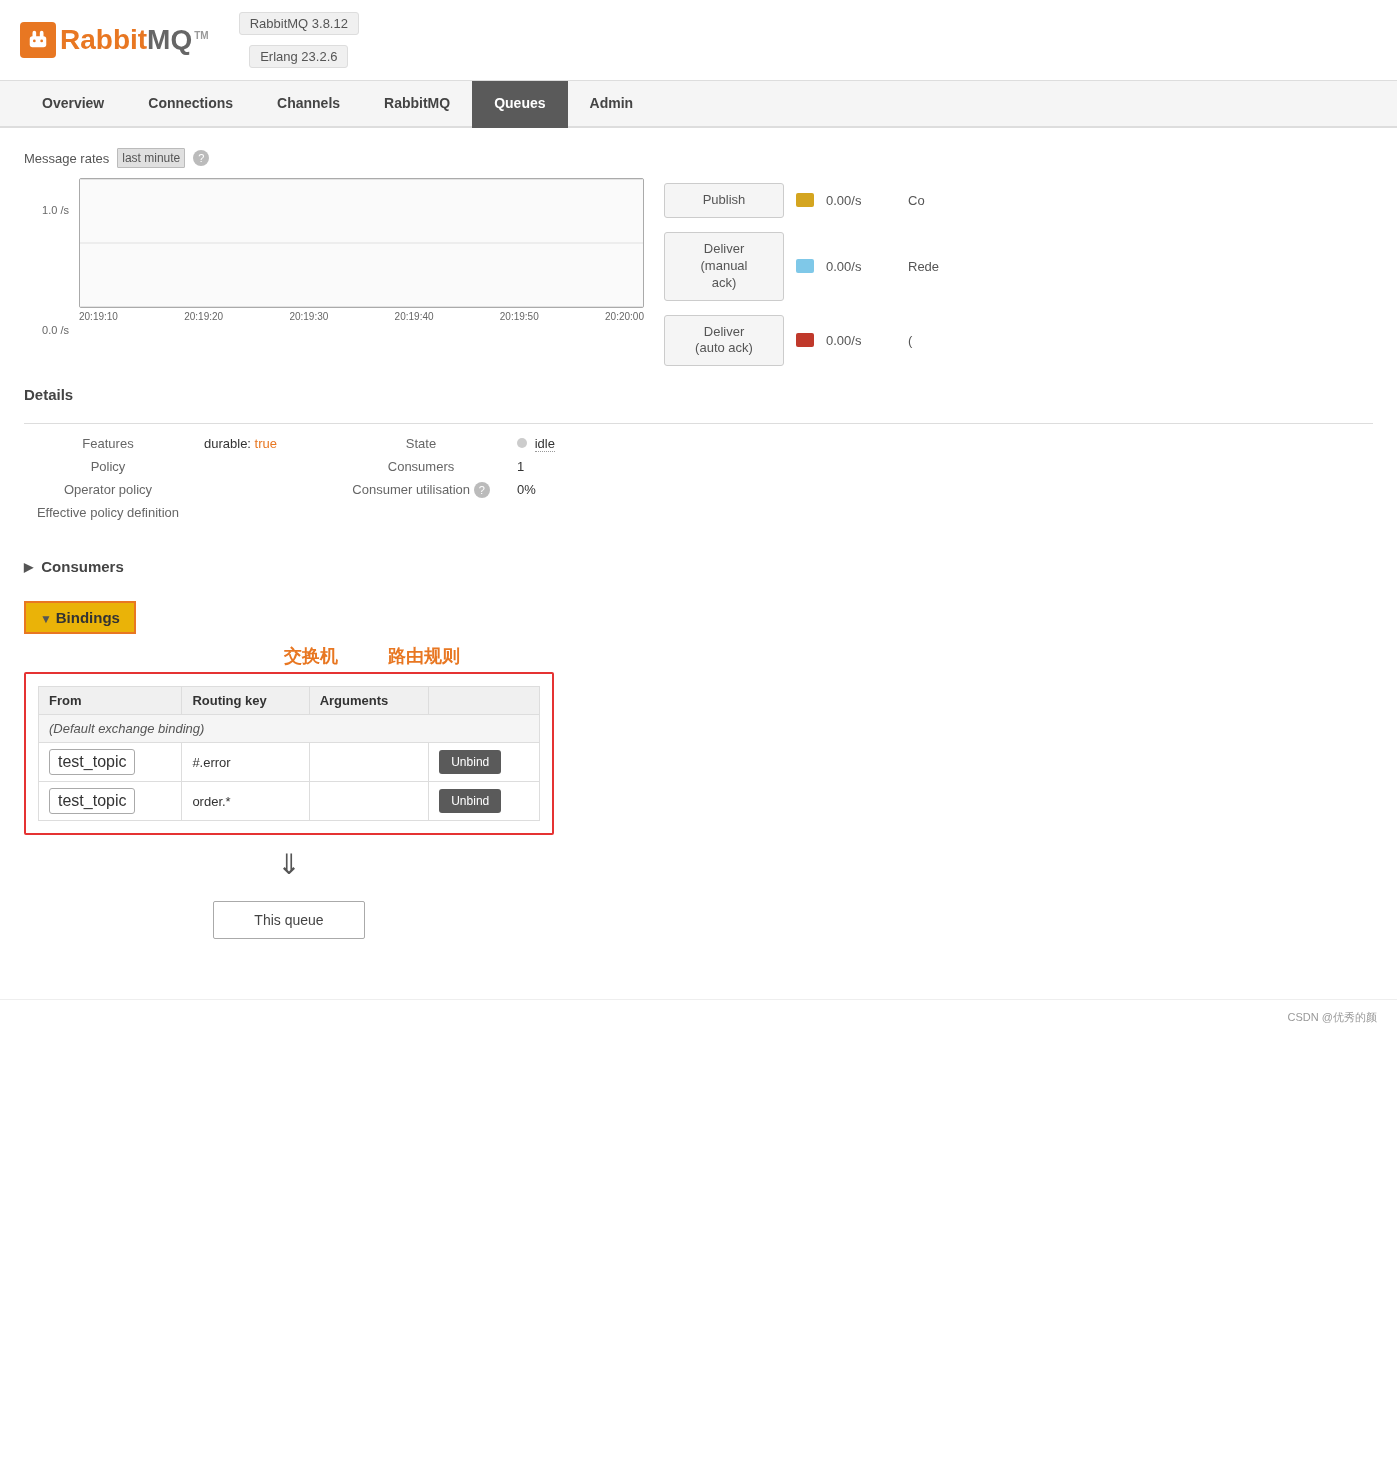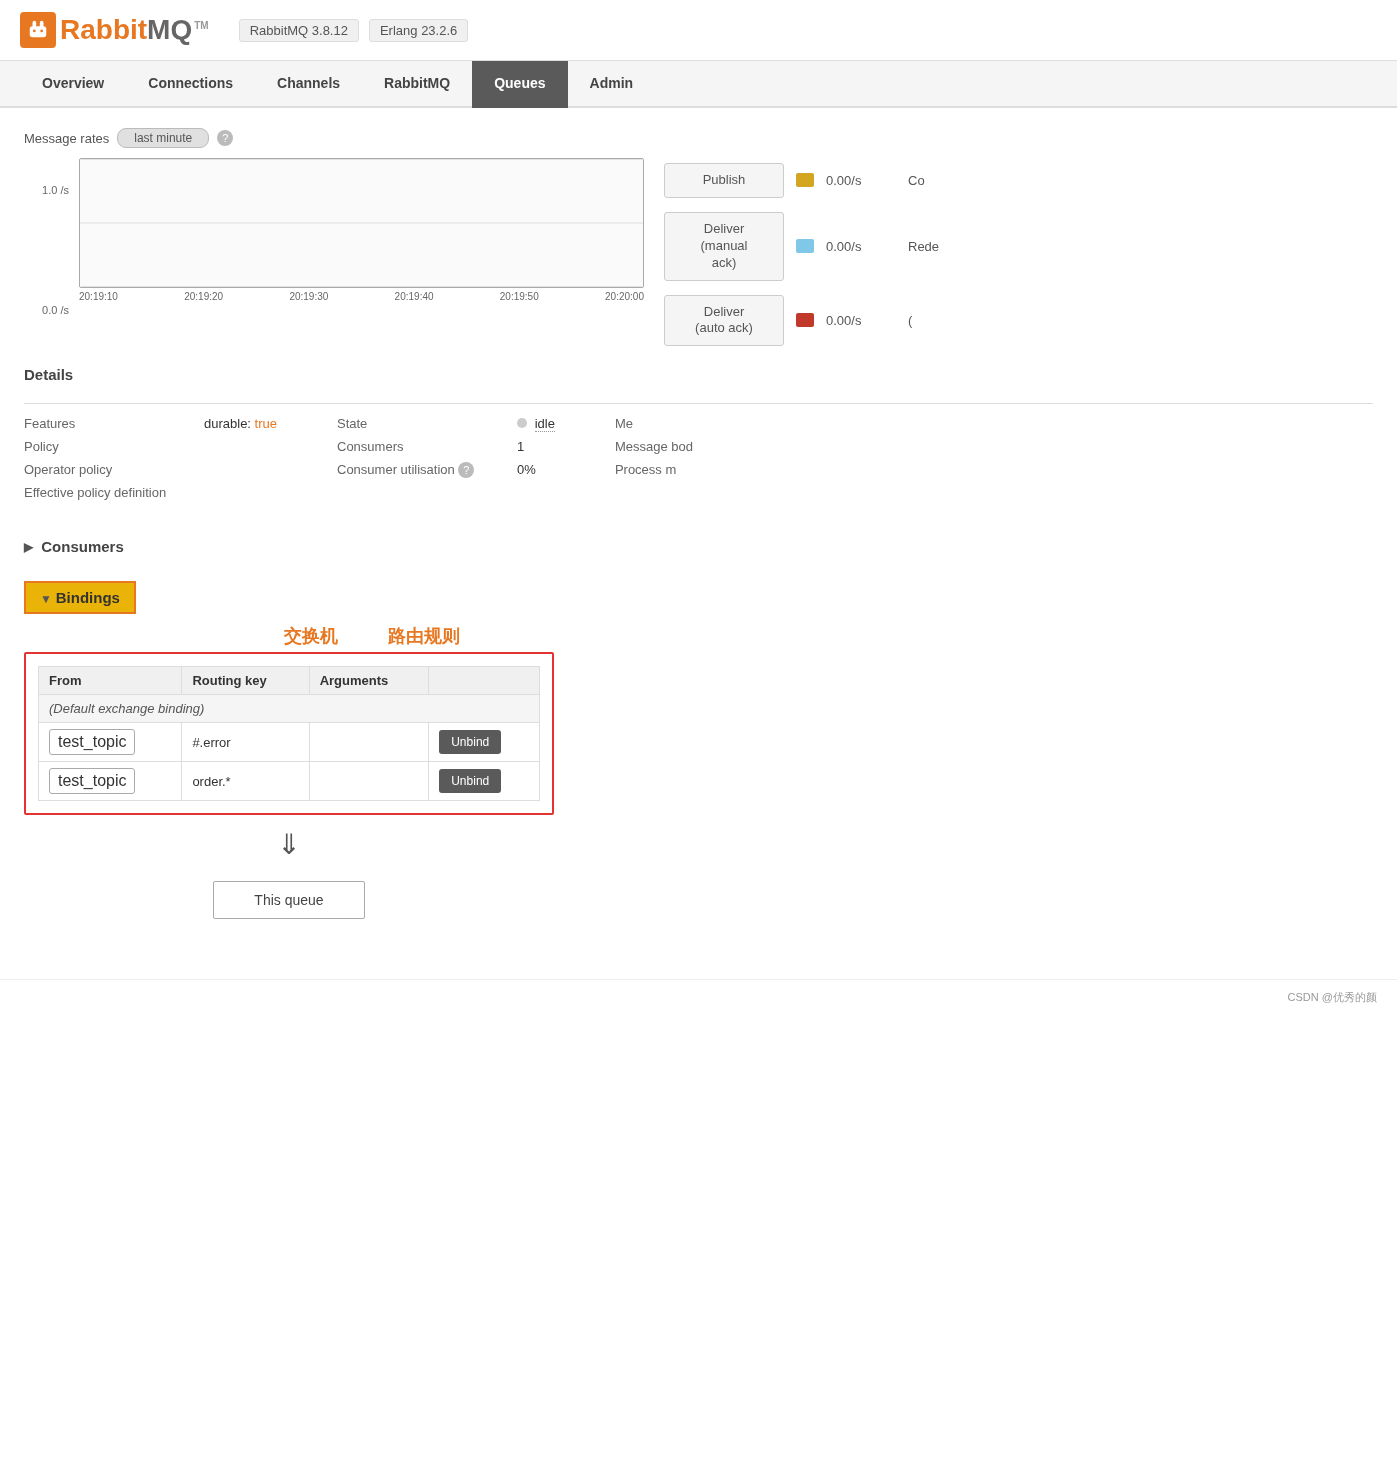--- a/index.html
+++ b/index.html
@@ -6,34 +6,34 @@
     body { font-family: Arial, sans-serif; font-size: 14px; color: #333; background: #fff; width: 1397px; }
 
     
     .header { display: flex; align-items: center; padding: 12px 20px; background: #fff; border-bottom: 1px solid #ddd; }
     .logo { display: flex; align-items: center; margin-right: 30px; }
     .logo-icon { width: 36px; height: 36px; background: #e87722; border-radius: 4px; display: flex; align-items: center; justify-content: center; margin-right: 4px; }
     .logo-icon svg { width: 22px; height: 22px; fill: #fff; }
     .logo-text { font-size: 28px; font-weight: bold; color: #666; }
     .logo-text span { color: #e87722; }
     .logo-tm { font-size: 10px; color: #999; vertical-align: super; margin-left: 2px; }
-    .version-info { display: flex; gap: 10px; align-items: center; }
+    .version-info { display: flex; gap: 10px; align-items: center; flex-direction: column; }
     .version-badge { background: #f0f0f0; border: 1px solid #ddd; padding: 3px 10px; border-radius: 3px; font-size: 13px; color: #555; }
 
     
     .nav { display: flex; background: #f5f5f5; border-bottom: 2px solid #ddd; padding: 0 20px; }
     .nav-item { padding: 14px 22px; font-size: 14px; font-weight: 600; color: #444; cursor: pointer; text-decoration: none; border-bottom: 3px solid transparent; margin-bottom: -2px; }
     .nav-item.active { background: #5a5a5a; color: #fff; border-bottom: 3px solid #5a5a5a; }
 
     
     .content { padding: 20px 24px; }
 
     
     .section-label { font-size: 13px; color: #555; margin-bottom: 10px; display: flex; align-items: center; gap: 8px; }
-    .badge { background: #e0e0e0; border: 1px solid #bbb; padding: 2px 16px; border-radius: 9px; font-size: 12px; color: #555; }
+    .badge { background: #e0e0e0; border: 1px solid #bbb; padding: 2px 4px; border-radius: 1px; font-size: 12px; color: #555; }
     .help-icon { width: 16px; height: 16px; border-radius: 50%; background: #bbb; color: #fff; font-size: 11px; display: inline-flex; align-items: center; justify-content: center; cursor: pointer; }
 
     
     .chart-section { display: flex; gap: 20px; margin-bottom: 20px; }
     .chart-container { flex: 0 0 620px; position: relative; }
     .chart-yaxis { position: absolute; left: 0; top: 0; bottom: 30px; width: 50px; display: flex; flex-direction: column; justify-content: space-between; font-size: 11px; color: #666; text-align: right; padding-right: 5px; margin-top: 26px; }
     .chart-box { margin-left: 55px; border: 1px solid #aaa; border-radius: 2px; background: #fafafa; height: 130px; position: relative; overflow: hidden; }
     .chart-inner { width: 100%; height: 100%; }
     .chart-xaxis { margin-left: 55px; display: flex; justify-content: space-between; font-size: 10px; color: #666; padding-top: 3px; }
     
@@ -42,21 +42,21 @@
     .legend-row { display: flex; align-items: center; gap: 12px; }
     .legend-btn { min-width: 120px; padding: 8px 14px; background: #f5f5f5; border: 1px solid #ccc; border-radius: 3px; font-size: 13px; text-align: center; color: #555; cursor: pointer; line-height: 1.3; }
     .legend-color { width: 18px; height: 14px; border-radius: 2px; flex-shrink: 0; }
     .legend-value { font-size: 13px; color: #555; min-width: 70px; }
     .legend-label { font-size: 13px; color: #555; }
 
     
     .details-section { margin-bottom: 20px; }
     .details-title { font-size: 15px; font-weight: 600; color: #444; margin-bottom: 12px; padding-bottom: 20px; border-bottom: 1px solid #ddd; }
     .details-row { display: flex; align-items: baseline; margin-bottom: 8px; }
-    .details-key { text-align: left; min-width: 180px; color: #666; font-size: 13px; padding-right: 12px; }
+    .details-key { text-align: center; min-width: 180px; color: #666; font-size: 13px; padding-right: 12px; }
     .details-val { font-size: 13px; color: #333; }
     .state-dot { width: 10px; height: 10px; border-radius: 50%; background: #ccc; display: inline-block; margin-right: 4px; }
     .dotted-underline { border-bottom: 1px dotted #999; }
 
     
     .collapsible-section { margin-bottom: 16px; }
     .section-header { display: flex; align-items: center; gap: 8px; padding: 10px 0; cursor: pointer; font-size: 15px; font-weight: 700; color: #444; }
     .triangle { font-size: 12px; color: #555; }
     
     
@@ -193,31 +193,20 @@
         <div class="details-row">
           <span class="details-key">Consumers</span>
           <span class="details-val">1</span>
         </div>
         <div class="details-row">
           <span class="details-key">Consumer utilisation <span class="help-icon">?</span></span>
           <span class="details-val">0%</span>
         </div>
       </div>
 
-      <div>
-        <div class="details-row">
-          <span class="details-key">Me</span>
-        </div>
-        <div class="details-row">
-          <span class="details-key">Message bod</span>
-        </div>
-        <div class="details-row">
-          <span class="details-key">Process m</span>
-        </div>
-      </div>
     </div>
   </div>
 
   <div class="collapsible-section">
     <div class="section-header">
       <span class="triangle">▶</span>
       <span>Consumers</span>
     </div>
   </div>
 

